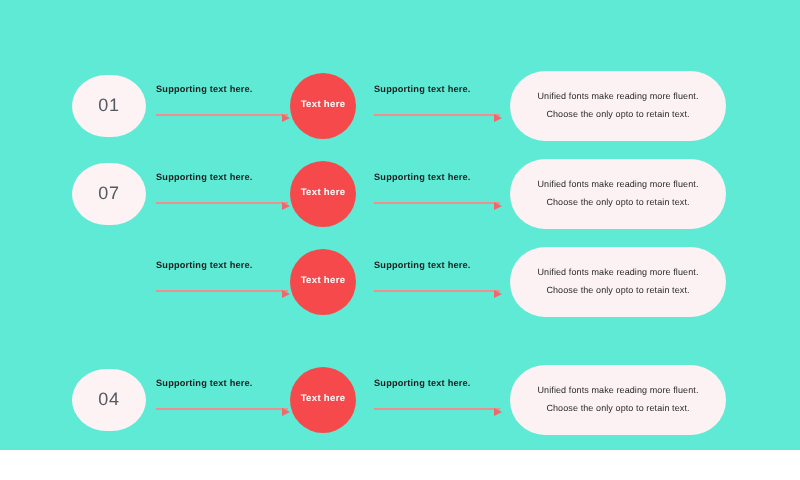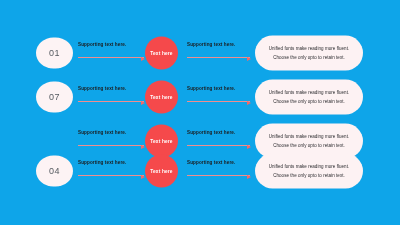--- a/index.html
+++ b/index.html
@@ -11,21 +11,21 @@
     height: 225px;
     background: #ffffff;
     font-family: "Liberation Sans", sans-serif;
     overflow: hidden;
   }
 
   #infographic {
     position: relative;
     width: 400px;
     height: 225px;
-    background: #0ea5e9;
+    background: #5eead4;
   }
 
   .row {
     position: absolute;
     left: 0;
     width: 400px;
     height: 44px;
     display: flex;
     align-items: center;
   }
@@ -199,21 +199,21 @@
       <span class="connector-label">Supporting text here.</span>
       <span class="connector-line"></span>
       <span class="connector-arrow"></span>
     </div>
     <div class="desc-panel">
       <span class="desc-line">Unified fonts make reading more fluent.</span>
       <span class="desc-line">Choose the only opto to retain text.</span>
     </div>
   </div>
 
-  <div class="row" style="top:149px;">
+  <div class="row" style="top:178px;">
     <div class="num-pill">
       <span class="num-pill-label">04</span>
     </div>
     <div class="connector connector-1">
       <span class="connector-label">Supporting text here.</span>
       <span class="connector-line"></span>
       <span class="connector-arrow"></span>
     </div>
     <div class="center-circle">
       <span class="center-circle-label">Text here</span>

